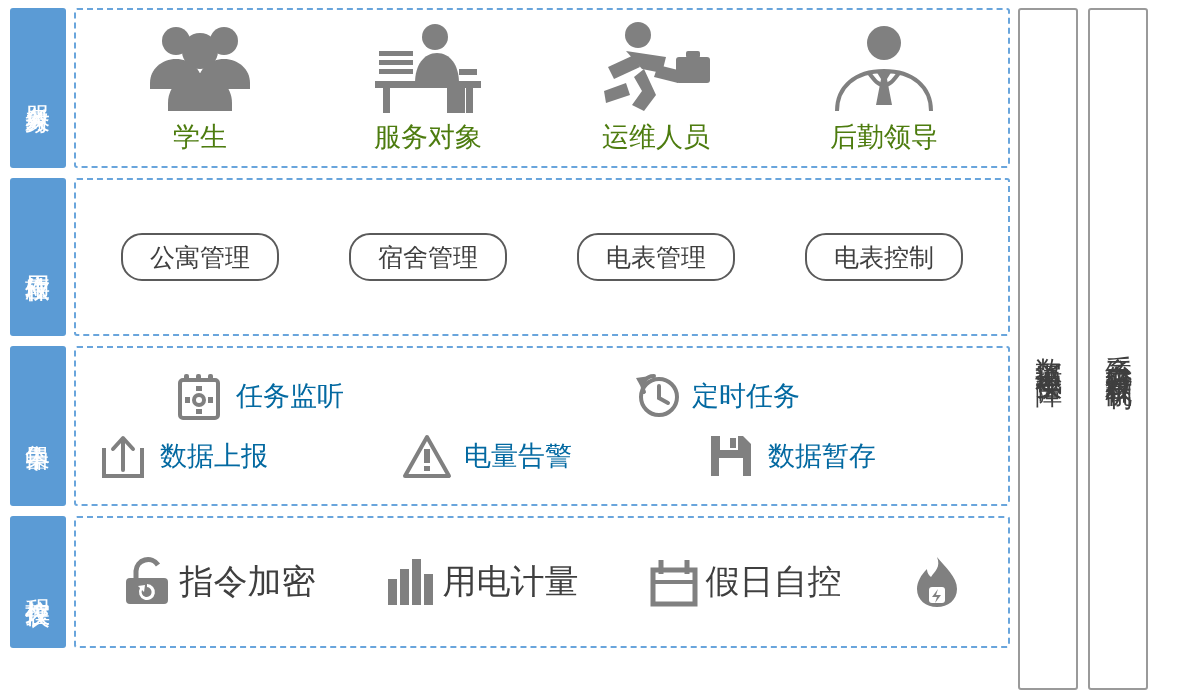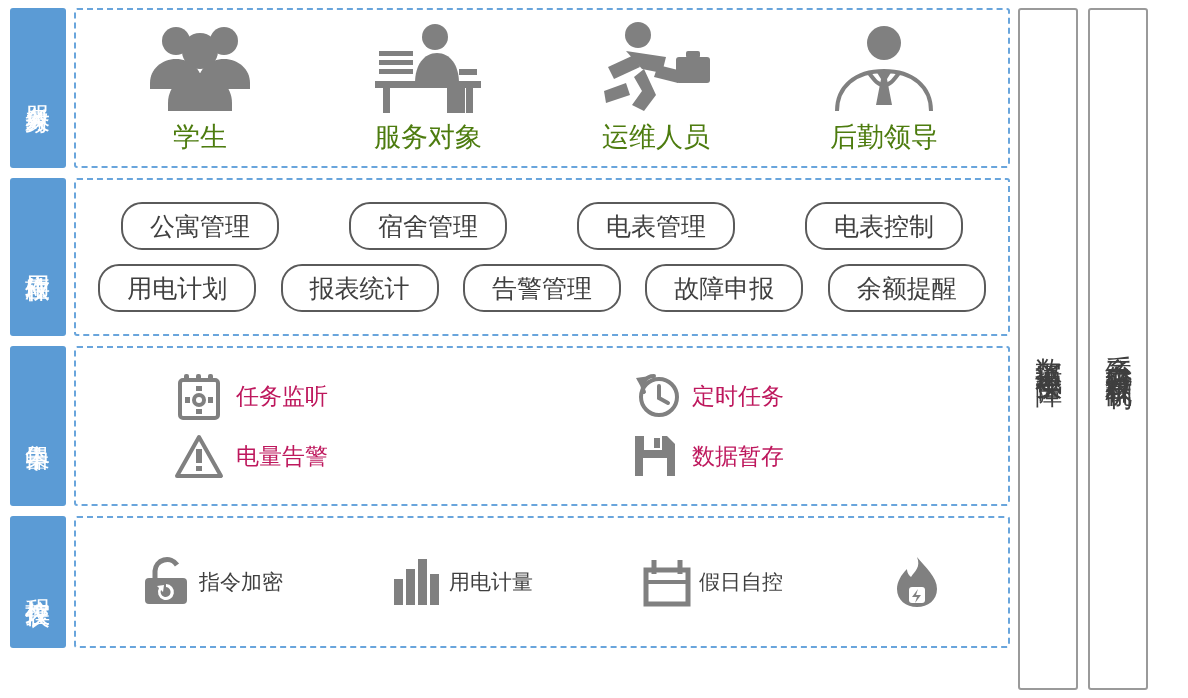--- a/index.html
+++ b/index.html
@@ -141,22 +141,22 @@
     align-items: center;
   }
   .feat {
     display: flex;
     flex-direction: row;
     align-items: center;
     gap: 12px;
     width: 280px;
   }
   .feat .lbl {
-    font-size: 23px;
-    color: #be185d;
+    font-size: 27px;
+    color: #0369a1;
     white-space: nowrap;
     text-align: right;
   }
   .feat .ico {
     width: 50px;
     height: 50px;
     display: flex;
     align-items: center;
     justify-content: center;
     flex: 0 0 50px;
@@ -170,21 +170,21 @@
     align-items: center;
     justify-content: space-around;
   }
   .meter-item {
     display: flex;
     flex-direction: row;
     align-items: center;
     gap: 4px;
   }
   .meter-item .lbl {
-    font-size: 21px;
+    font-size: 34px;
     white-space: nowrap;
   }
   .meter-item .ico {
     width: 56px;
     height: 56px;
     display: flex;
     align-items: center;
     justify-content: center;
     flex: 0 0 56px;
   }
@@ -306,27 +306,20 @@
 
     <div class="band band-apps">
       <div class="vlabel">应用软件</div>
       <div class="dashbox">
         <div class="pill-grid">
           <div class="pill-row">
             <div class="pill">公寓管理</div>
             <div class="pill">宿舍管理</div>
             <div class="pill">电表管理</div>
             <div class="pill">电表控制</div>
-          </div>
-          <div class="pill-row">
-            <div class="pill">用电计划</div>
-            <div class="pill">报表统计</div>
-            <div class="pill">告警管理</div>
-            <div class="pill">故障申报</div>
-            <div class="pill">余额提醒</div>
           </div>
         </div>
       </div>
     </div>
 
     <div class="band band-conc">
       <div class="vlabel">集中器</div>
       <div class="dashbox">
         <div class="feat-grid">
 
@@ -361,20 +354,30 @@
                   <path class="grayline" stroke-width="4" stroke-linecap="round" d="M29 14v12l9 5"></path>
                   <path class="grayline" stroke-width="4" stroke-linecap="round" d="M14 20 C10 12 16 4 24 4"></path>
                   <path class="gray" d="M6 6 L20 4 L12 17 Z"></path>
                 </svg>
               </div>
               <div class="lbl">定时任务</div>
             </div>
           </div>
 
           <div class="feat-row">
+            <div class="feat">
+              <div class="ico">
+                <svg width="46" height="48" viewBox="0 0 46 48">
+                  <path class="grayline" stroke-width="4" d="M4 16V44h38V16"></path>
+                  <path class="grayline" stroke-width="4" stroke-linecap="round" d="M23 38V8"></path>
+                  <path class="grayline" stroke-width="4" stroke-linecap="round" stroke-linejoin="round" d="M13 17 L23 6 L33 17"></path>
+                </svg>
+              </div>
+              <div class="lbl">数据上报</div>
+            </div>
 
             <div class="feat">
               <div class="ico">
                 <svg width="50" height="46" viewBox="0 0 50 46">
                   <path d="M25 4 L47 43 H3 Z" fill="none" stroke="#808080" stroke-width="4" stroke-linejoin="round"></path>
                   <rect x="22" y="16" width="6" height="14" class="gray"></rect>
                   <rect x="22" y="33" width="6" height="5" class="gray"></rect>
                 </svg>
               </div>
               <div class="lbl">电量告警</div>

